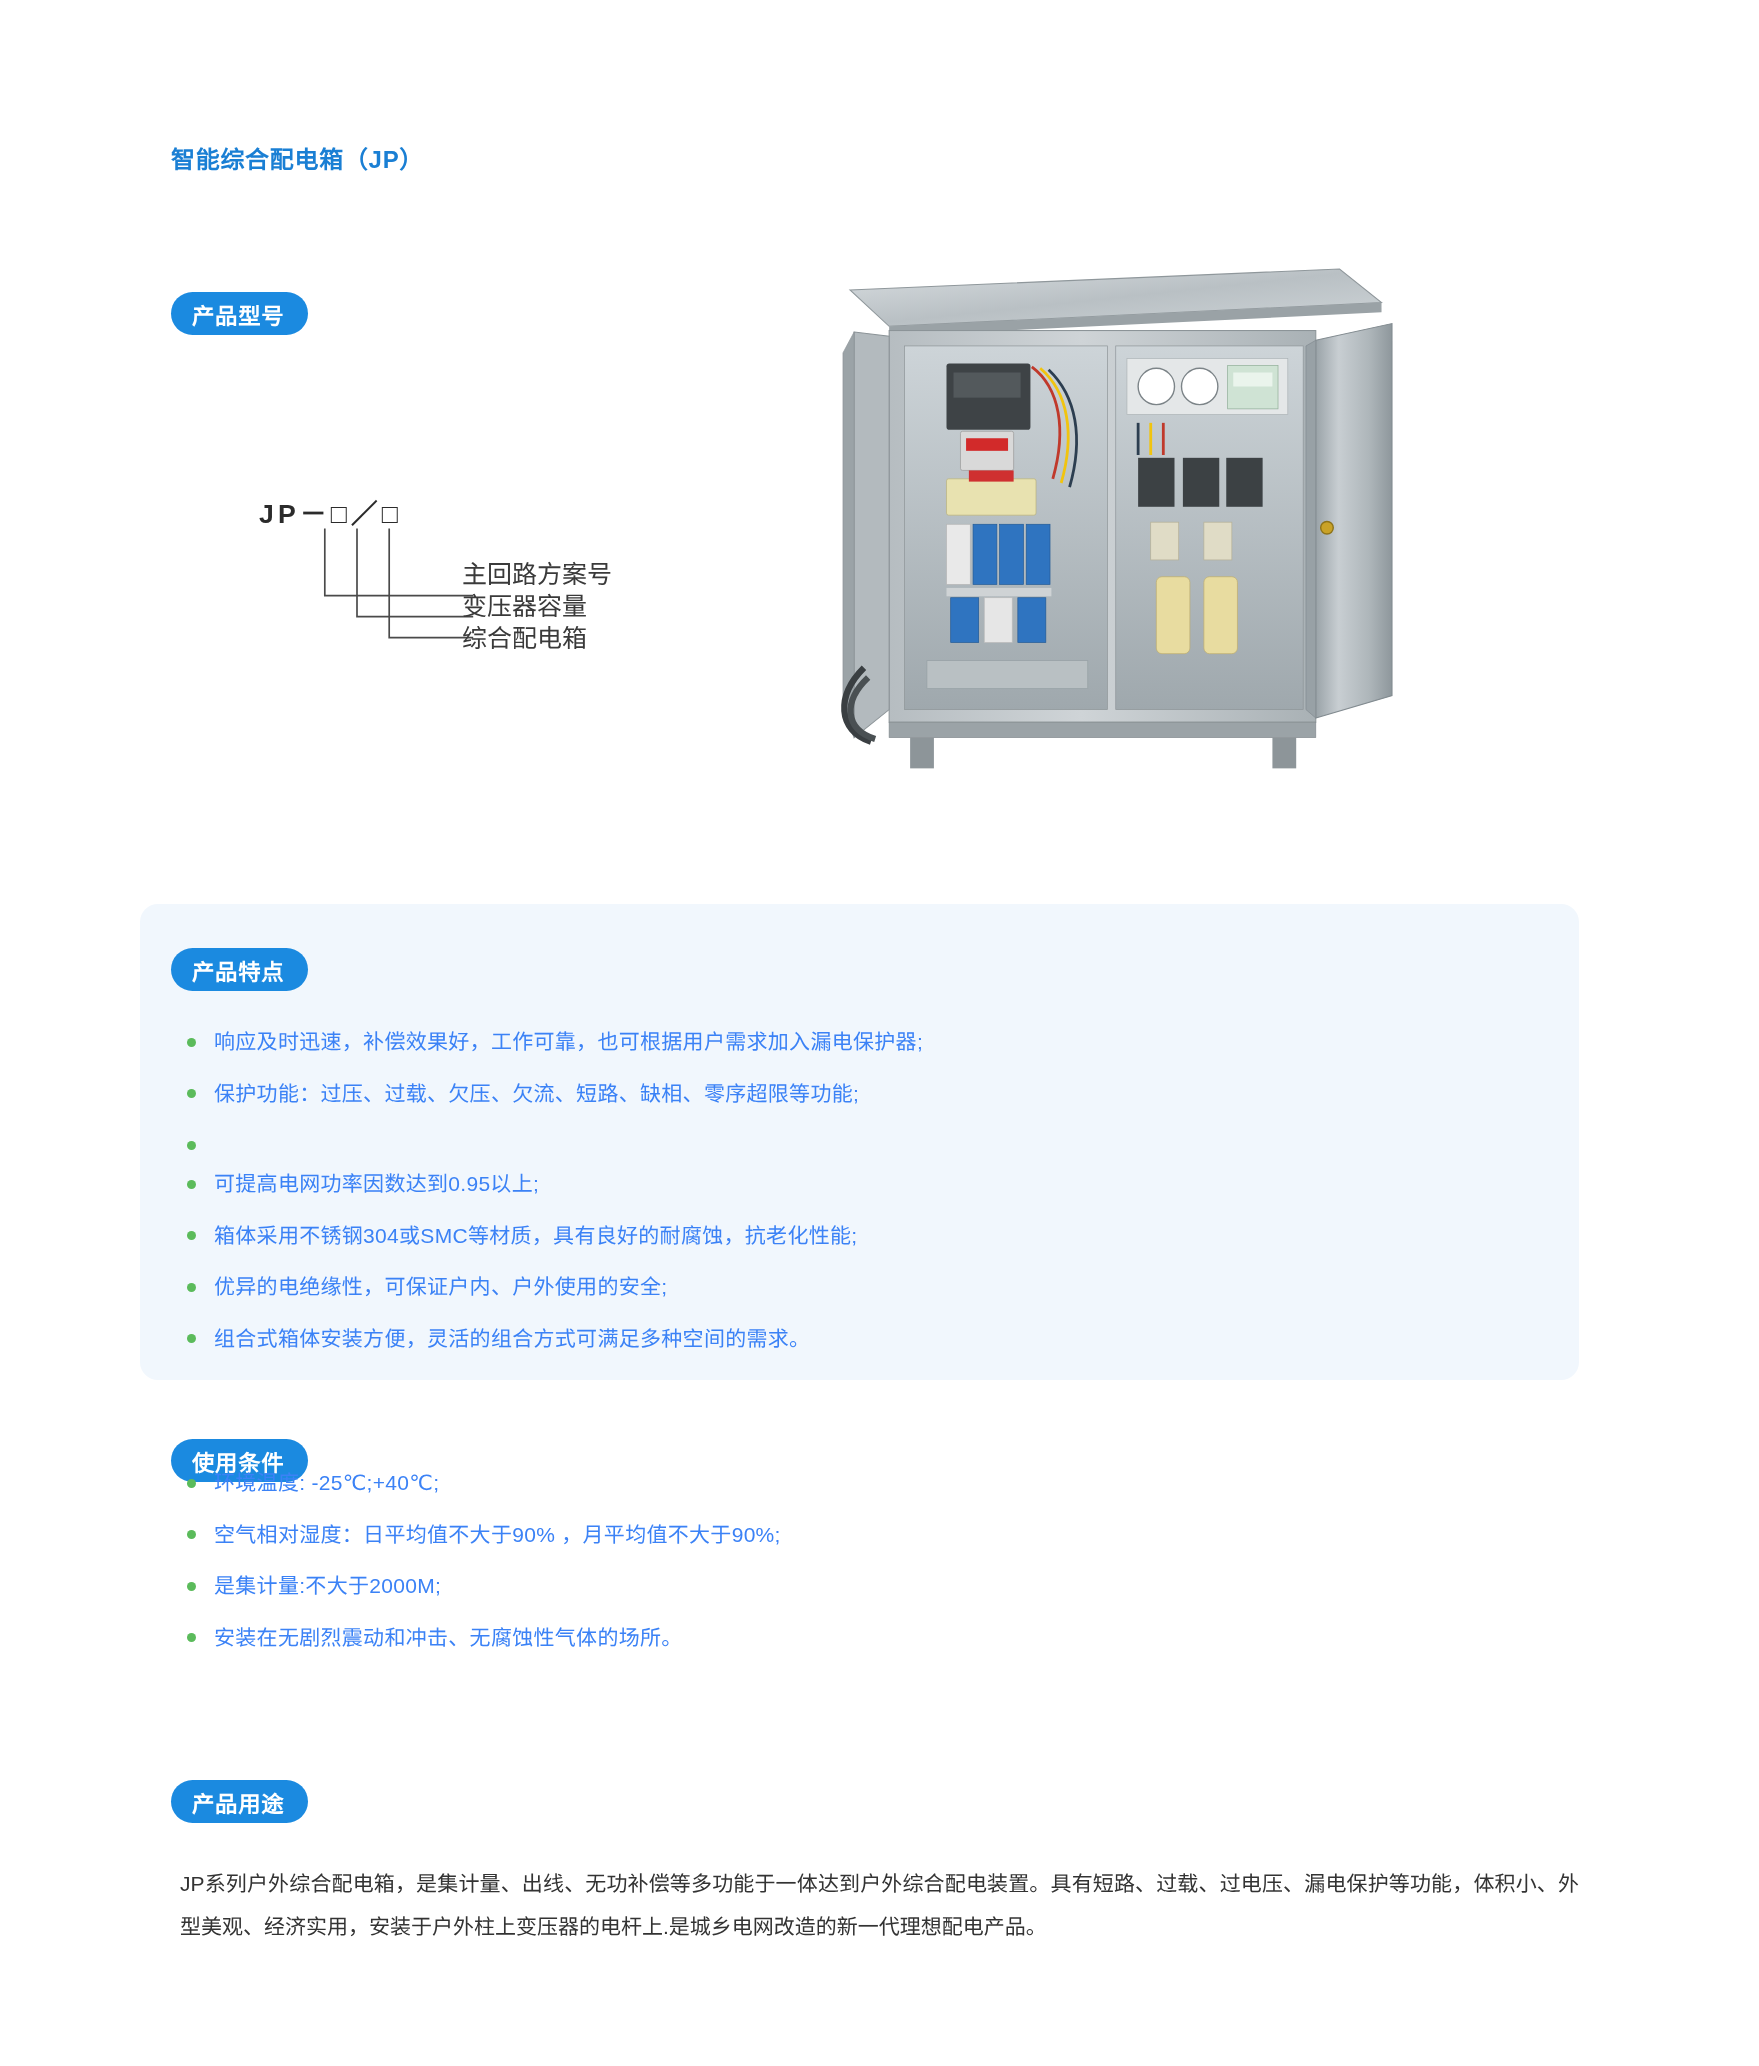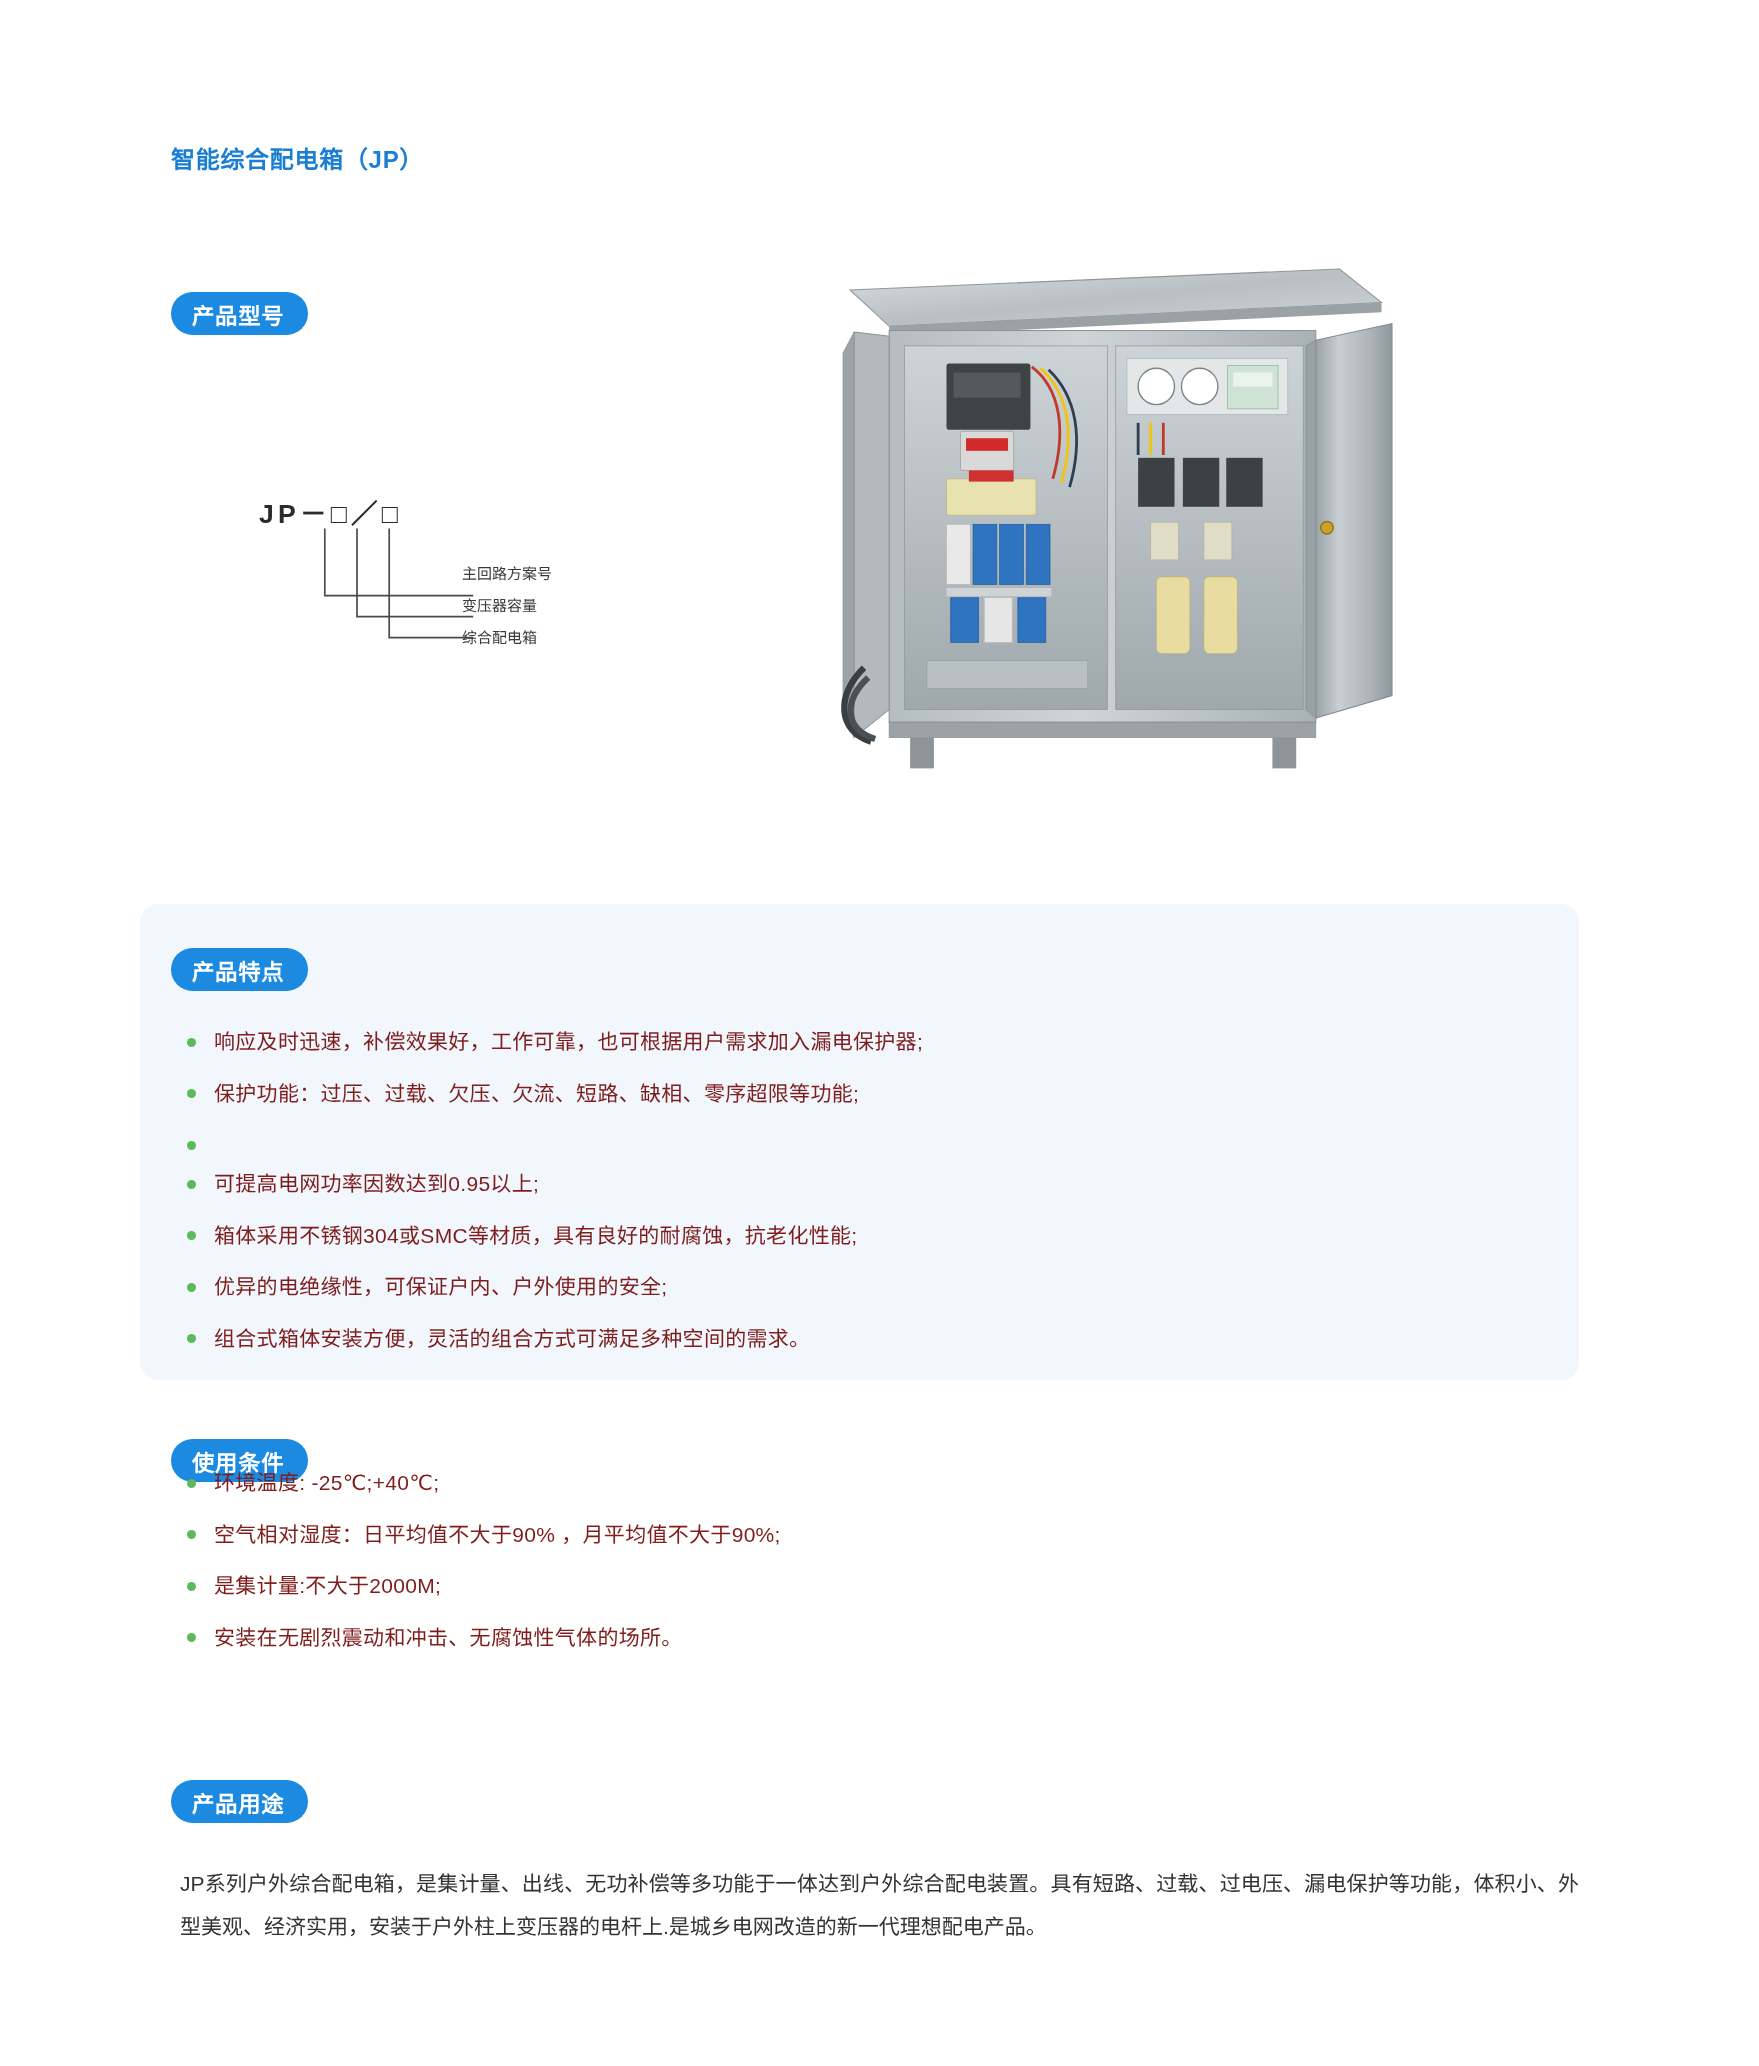--- a/index.html
+++ b/index.html
@@ -93,21 +93,21 @@
     top: 0;
     width: 504px;
     height: 182px;
   }
   .model-labels {
     position: absolute;
     left: 210px;
     top: 66px;
   }
   .model-labels div {
-    font-size: 15px;
+    font-size: 25px;
     color: #3a3a3a;
     line-height: 32px;
     white-space: nowrap;
   }
 
   
   .product-photo {
     position: absolute;
     left: 822px;
     top: 248px;
@@ -140,21 +140,21 @@
     height: 9px;
     border-radius: 50%;
     background: #5bbb5b;
     margin-top: 12.6px;
     margin-right: 18px;
     flex: none;
   }
   .bullet-text {
     font-size: 21px;
     line-height: 34px;
-    color: #7f1d1d;
+    color: #3b82f6;
     letter-spacing: 0.3px;
     white-space: nowrap;
     text-align: right;
   }
 
   
   .usage-para {
     position: absolute;
     left: 180px;
     top: 1862px;

